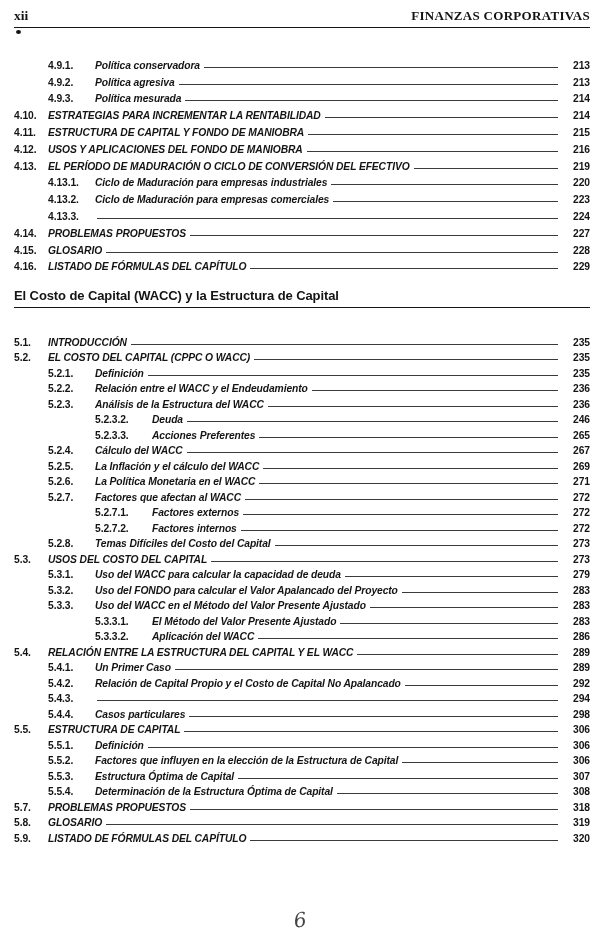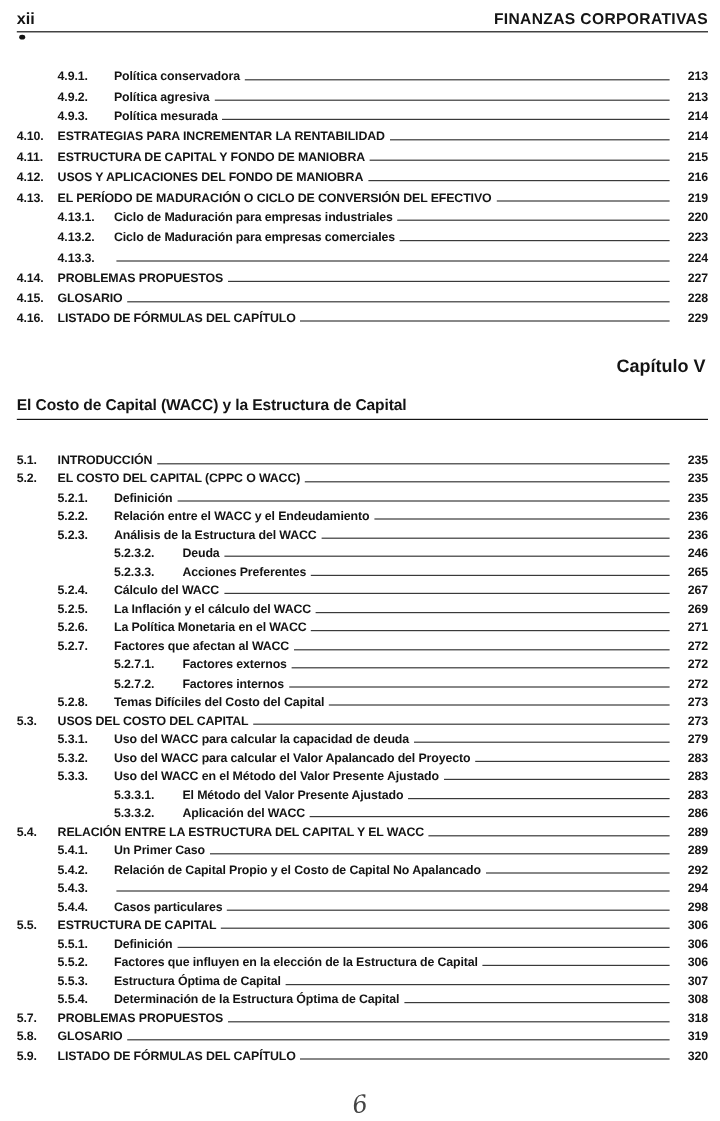--- a/index.html
+++ b/index.html
@@ -5,21 +5,21 @@
   html,body{margin:0;padding:0;}
   body{
     width:600px;height:934px;
     background:#ffffff;color:#141414;
     font-family:"Liberation Sans",sans-serif;
     overflow:hidden;position:relative;
   }
   .page{padding:8px 10px 0 14px;box-sizing:border-box;width:600px;}
 
   
-  .header{display:flex;justify-content:space-between;align-items:flex-start;font-weight:bold;}
+  .header{display:flex;justify-content:space-between;align-items:flex-start;font-weight:bold;font-family:Liberation Serif, serif;}
   .page-label{font-size:13.5px;}
   .book-title{font-size:13px;letter-spacing:.3px;}
   .header-rule{border-top:1.6px solid #141414;margin-top:3px;}
   .header-dot{width:5px;height:4px;background:#141414;border-radius:50%;margin-top:2px;margin-left:2px;}
 
   
   .toc{margin-top:20px;}
   .toc-row{
     display:flex;align-items:flex-end;
     font-size:10.3px;font-weight:bold;letter-spacing:-0.1px;
@@ -27,21 +27,21 @@
   }
   .toc-ch4 .toc-row{height:16.8px;}
   .toc-ch5 .toc-row{height:15.5px;}
   .num{flex:0 0 auto;}
   .level-1{padding-left:0;}
   .level-1 .num{width:34px;}
   .level-2{padding-left:34px;justify-content:space-between;}
   .level-2 .num{width:47px;}
   .level-3{padding-left:81px;}
   .level-3 .num{width:57px;}
-  .title{flex:0 0 auto;padding-right:2px;}
+  .title{flex:0 0 auto;padding-right:2px;font-style:italic;}
   .leader{flex:1 1 auto;border-bottom:1px solid #3a3a3a;margin:0 2px 3px 2px;min-width:8px;}
   .pageno{flex:0 0 30px;text-align:right;}
 
   
   .chapter-label{
     text-align:right;font-size:15px;font-weight:600;
     margin-top:26px;padding-right:2px;
   }
   .chapter-title{
     font-size:13px;font-weight:bold;margin-top:16px;letter-spacing:-0.1px;
@@ -142,21 +142,20 @@
         <span class="pageno">228</span>
       </div>
       <div class="toc-row level-1">
         <span class="num">4.16.</span>
         <span class="title">LISTADO DE FÓRMULAS DEL CAPÍTULO</span>
         <span class="leader"></span>
         <span class="pageno">229</span>
       </div>
     </div>
 
-  <div class="chapter-label">Capítulo V</div>
   <div class="chapter-title">El Costo de Capital (WACC) y la Estructura de Capital</div>
   <div class="chapter-rule"></div>
 
   <div class="toc toc-ch5">
       <div class="toc-row level-1">
         <span class="num">5.1.</span>
         <span class="title">INTRODUCCIÓN</span>
         <span class="leader"></span>
         <span class="pageno">235</span>
       </div>
@@ -245,21 +244,21 @@
         <span class="pageno">273</span>
       </div>
       <div class="toc-row level-2">
         <span class="num">5.3.1.</span>
         <span class="title">Uso del WACC para calcular la capacidad de deuda</span>
         <span class="leader"></span>
         <span class="pageno">279</span>
       </div>
       <div class="toc-row level-2">
         <span class="num">5.3.2.</span>
-        <span class="title">Uso del WACC para calcular el Valor Apalancado del Proyecto</span>
+        <span class="title">Uso del FONDO para calcular el Valor Apalancado del Proyecto</span>
         <span class="leader"></span>
         <span class="pageno">283</span>
       </div>
       <div class="toc-row level-2">
         <span class="num">5.3.3.</span>
         <span class="title">Uso del WACC en el Método del Valor Presente Ajustado</span>
         <span class="leader"></span>
         <span class="pageno">283</span>
       </div>
       <div class="toc-row level-3">

